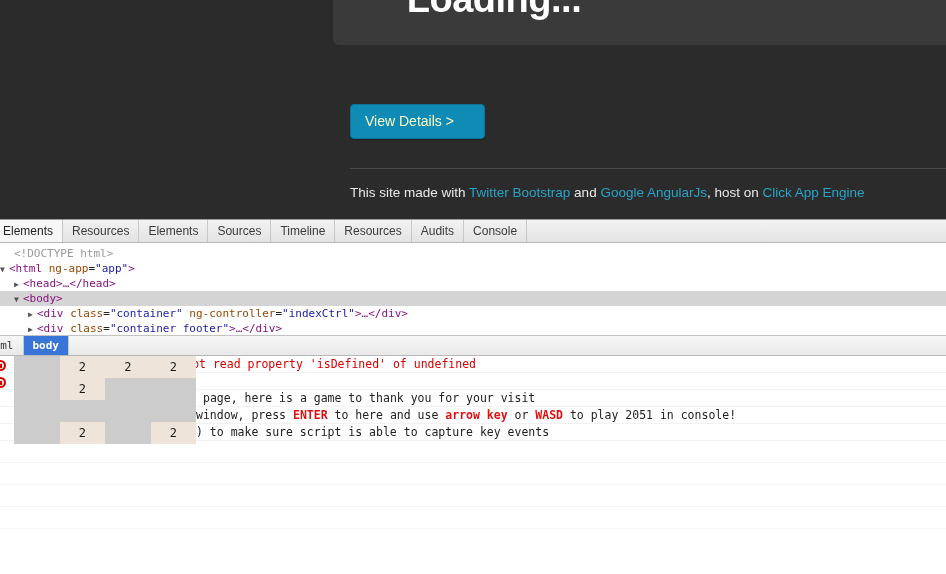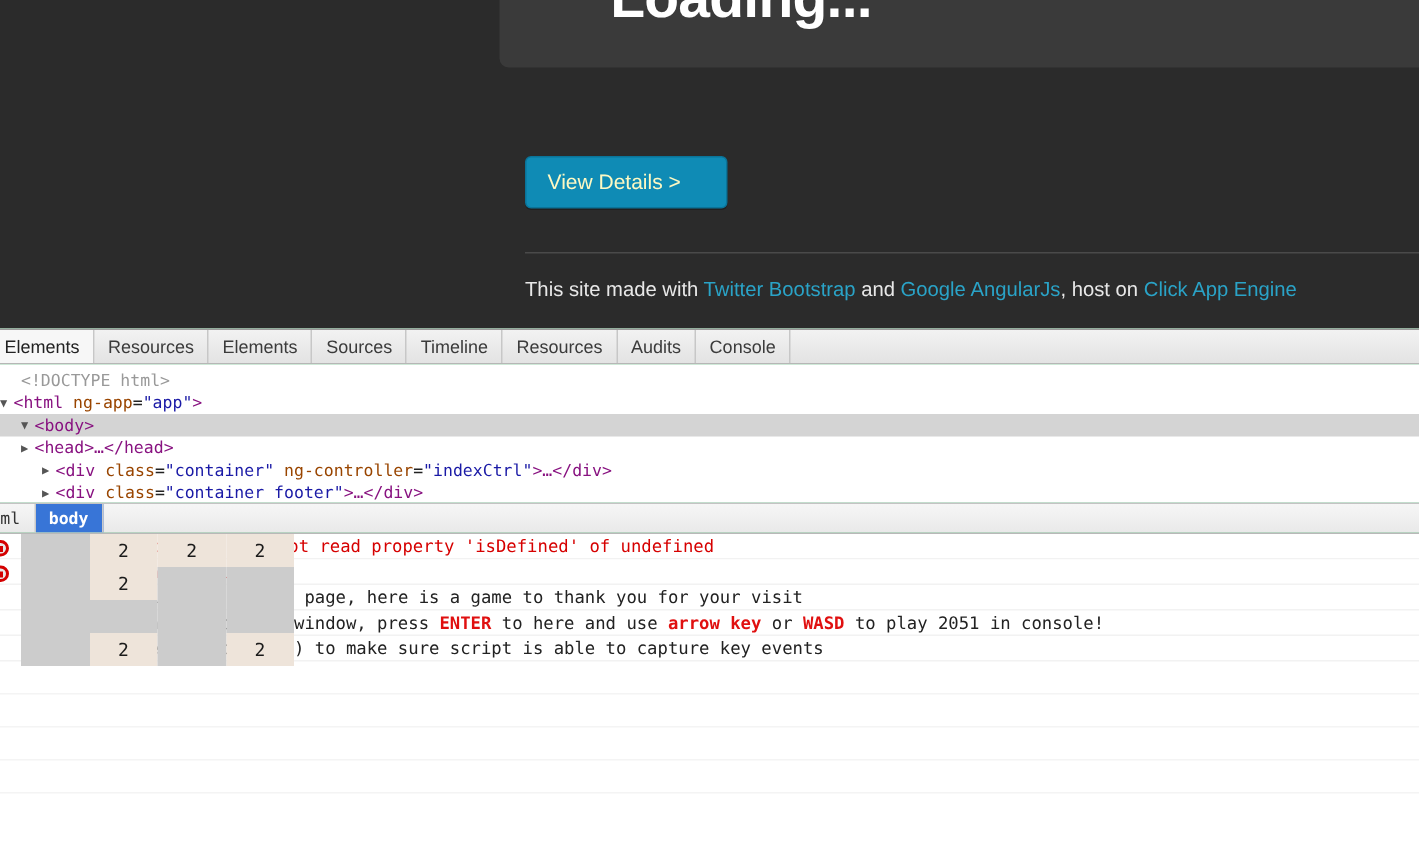--- a/index.html
+++ b/index.html
@@ -258,26 +258,26 @@
   <div class="domtree">
 
     <div class="dom-row">
       <span class="dom-ind" style="width:14px"></span><span class="doctype">&lt;!DOCTYPE html&gt;</span>
     </div>
 
     <div class="dom-row">
       <span class="tri">▼</span><span class="tg">&lt;html</span><span class="at"> ng-app</span><span class="pk">=</span><span class="av">"app"</span><span class="tg">&gt;</span>
     </div>
 
+    <div class="dom-row">
+      <span class="dom-ind" style="width:14px"></span><span class="tri">▶</span><span class="tg">&lt;head&gt;…&lt;/head&gt;</span>
+    </div>
+
     <div class="dom-row sel">
       <span class="dom-ind" style="width:14px"></span><span class="tri">▼</span><span class="tg">&lt;body&gt;</span>
-    </div>
-
-    <div class="dom-row">
-      <span class="dom-ind" style="width:14px"></span><span class="tri">▶</span><span class="tg">&lt;head&gt;…&lt;/head&gt;</span>
     </div>
 
     <div class="dom-row">
       <span class="dom-ind" style="width:28px"></span><span class="tri">▶</span><span class="tg">&lt;div </span><span class="at">class</span><span class="pk">=</span><span class="av">"container"</span><span class="pk"> </span><span class="at">ng-controller</span><span class="pk">=</span><span class="av">"indexCtrl"</span><span class="tg">&gt;…&lt;/div&gt;</span>
     </div>
 
     <div class="dom-row">
       <span class="dom-ind" style="width:28px"></span><span class="tri">▶</span><span class="tg">&lt;div </span><span class="at">class</span><span class="pk">=</span><span class="av">"container footer"</span><span class="tg">&gt;…&lt;/div&gt;</span>
     </div>
   </div>

